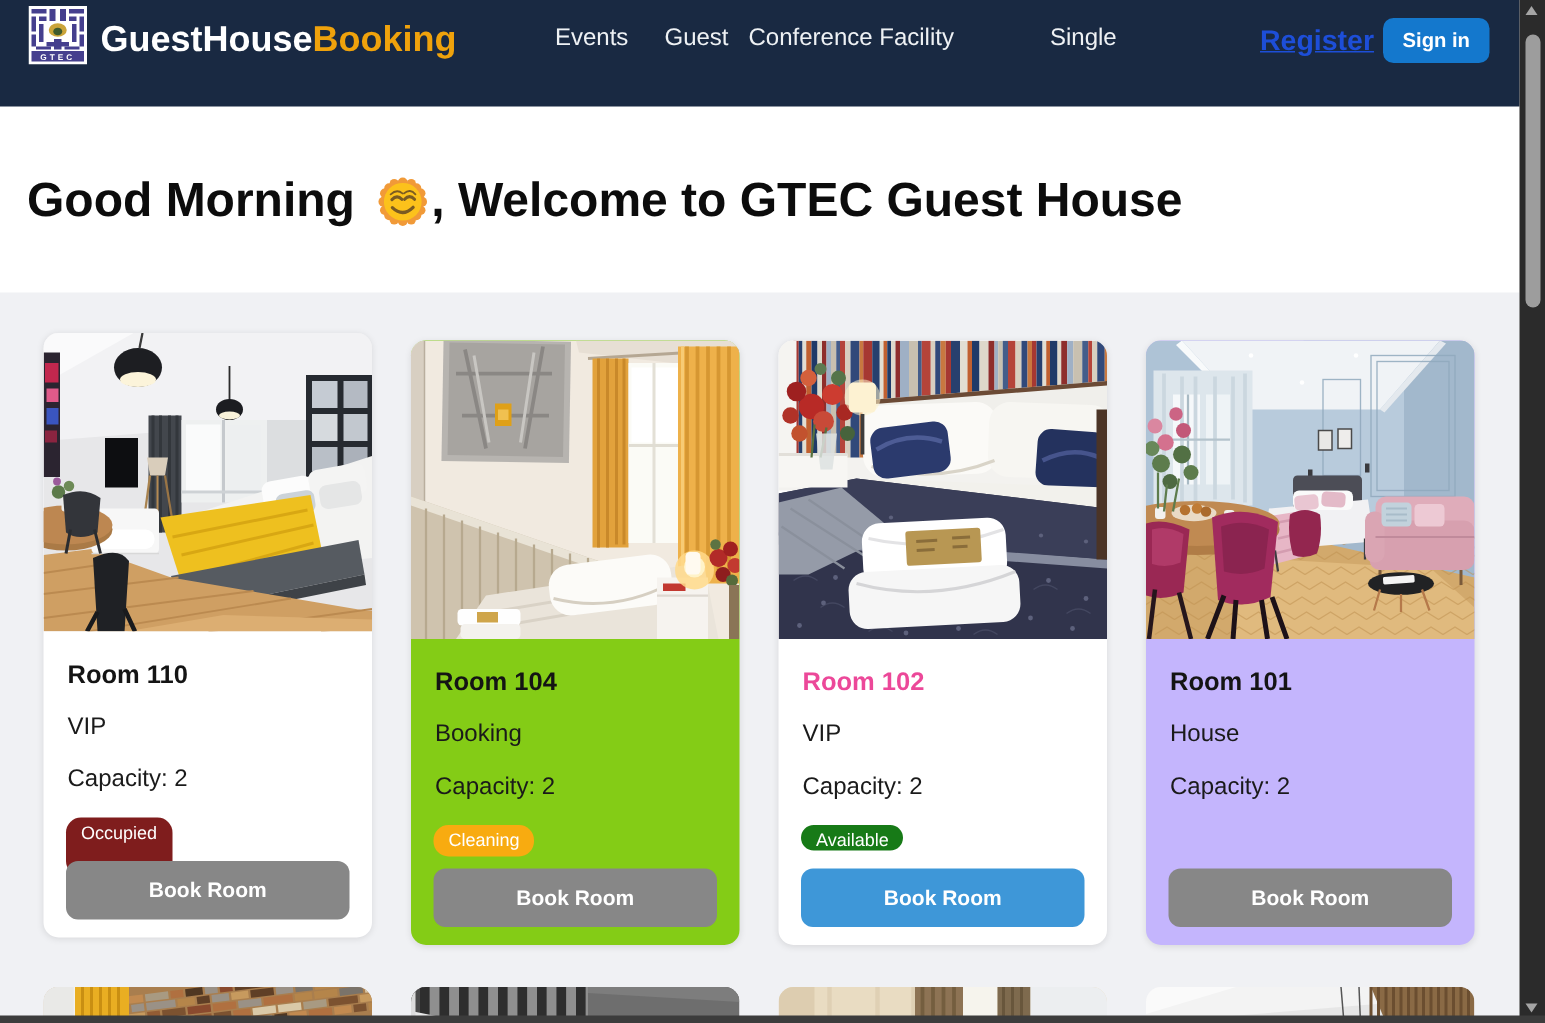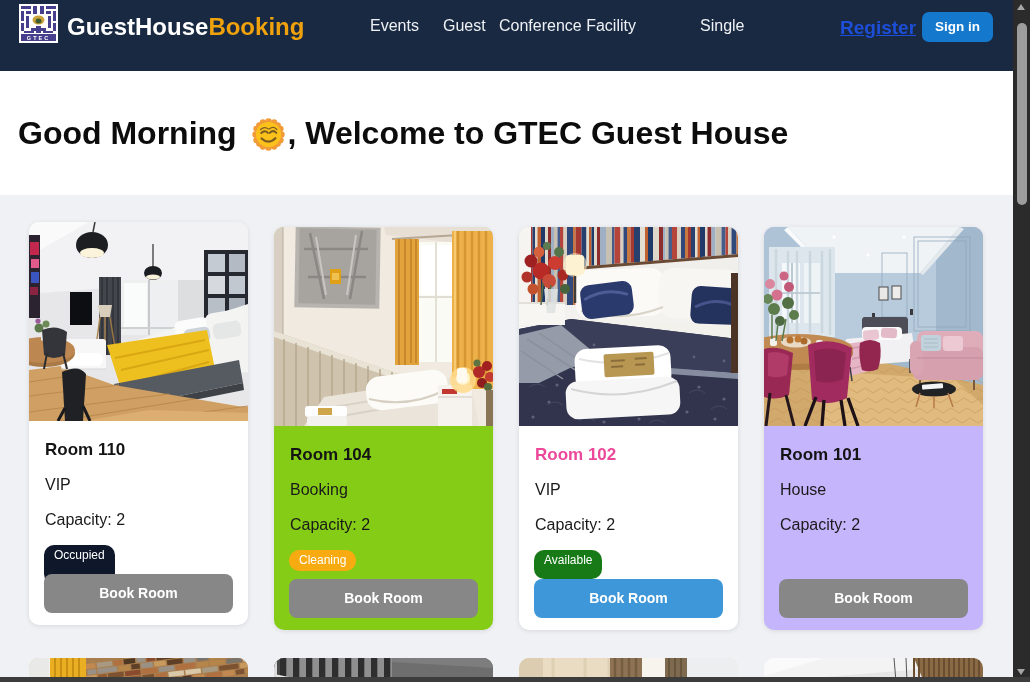--- a/index.html
+++ b/index.html
@@ -172,21 +172,21 @@
   <path d="M36,186 l-7,13 M54,184 l7,15" stroke="#191a1d" stroke-width="3"></path>
   </svg>
 </div>
 
   <div class="abs" style="left:16px;top:216.5px;line-height:21px;font-size:17px;font-weight:bold;color:#141414;">Room 110</div>
 
   <div class="abs" style="left:16px;top:252.5px;line-height:20px;font-size:16px;color:#1a1a1a;">VIP</div>
 
   <div class="abs" style="left:16px;top:287.5px;line-height:20px;font-size:16px;color:#1a1a1a;">Capacity: 2</div>
 
-  <div class="abs" style="left:15px;top:323px;height:39px;padding:0 10px;background:#0f172a;border-radius:10px;color:#fff;font-size:12px;line-height:21px;">Occupied</div>
+  <div class="abs" style="left:15px;top:323px;height:39px;padding:0 10px;background:#7f1d1d;border-radius:10px;color:#fff;font-size:12px;line-height:21px;">Occupied</div>
 
   <div class="abs" style="left:15px;top:352px;width:189px;height:39px;background:#878787;border-radius:8px;color:#fff;font-size:14px;font-weight:bold;text-align:center;line-height:39px;">Book Room</div>
 </div>
 
 <div class="abs card" style="left:274px;top:227px;width:219px;height:403px;background:#84cc16;border-radius:10px;box-shadow:0 1px 5px rgba(0,0,0,0.10);">
 
   <div class="abs" style="left:0;top:0;width:219px;height:199px;border-radius:10px 10px 0 0;overflow:hidden;" id="photo2">
   <svg width="219" height="199" viewBox="0 0 219 199">
 
   <rect width="219" height="199" fill="#f1eae0"></rect>
@@ -400,21 +400,21 @@
   <rect x="212" y="46" width="7" height="100" fill="#4b3426"></rect>
   </svg>
 </div>
 
   <div class="abs" style="left:16px;top:216.5px;line-height:21px;font-size:17px;font-weight:bold;color:#ec4899;">Room 102</div>
 
   <div class="abs" style="left:16px;top:252.5px;line-height:20px;font-size:16px;color:#1a1a1a;">VIP</div>
 
   <div class="abs" style="left:16px;top:287.5px;line-height:20px;font-size:16px;color:#1a1a1a;">Capacity: 2</div>
 
-  <div class="abs" style="left:15px;top:323px;height:29px;padding:0 10px;background:#177a17;border-radius:10px;color:#fff;font-size:12px;line-height:21px;">Available</div>
+  <div class="abs" style="left:15px;top:323px;height:17px;padding:0 10px;background:#177a17;border-radius:10px;color:#fff;font-size:12px;line-height:21px;">Available</div>
 
   <div class="abs" style="left:15px;top:352px;width:189px;height:39px;background:#3e97d8;border-radius:8px;color:#fff;font-size:14px;font-weight:bold;text-align:center;line-height:39px;">Book Room</div>
 </div>
 
 <div class="abs card" style="left:764px;top:227px;width:219px;height:403px;background:#c4b5fd;border-radius:10px;box-shadow:0 1px 5px rgba(0,0,0,0.10);">
 
   <div class="abs" style="left:0;top:0;width:219px;height:199px;border-radius:10px 10px 0 0;overflow:hidden;" id="photo4">
   <svg width="219" height="199" viewBox="0 0 219 199">
 
   <rect width="219" height="199" fill="#aec3d6"></rect>

